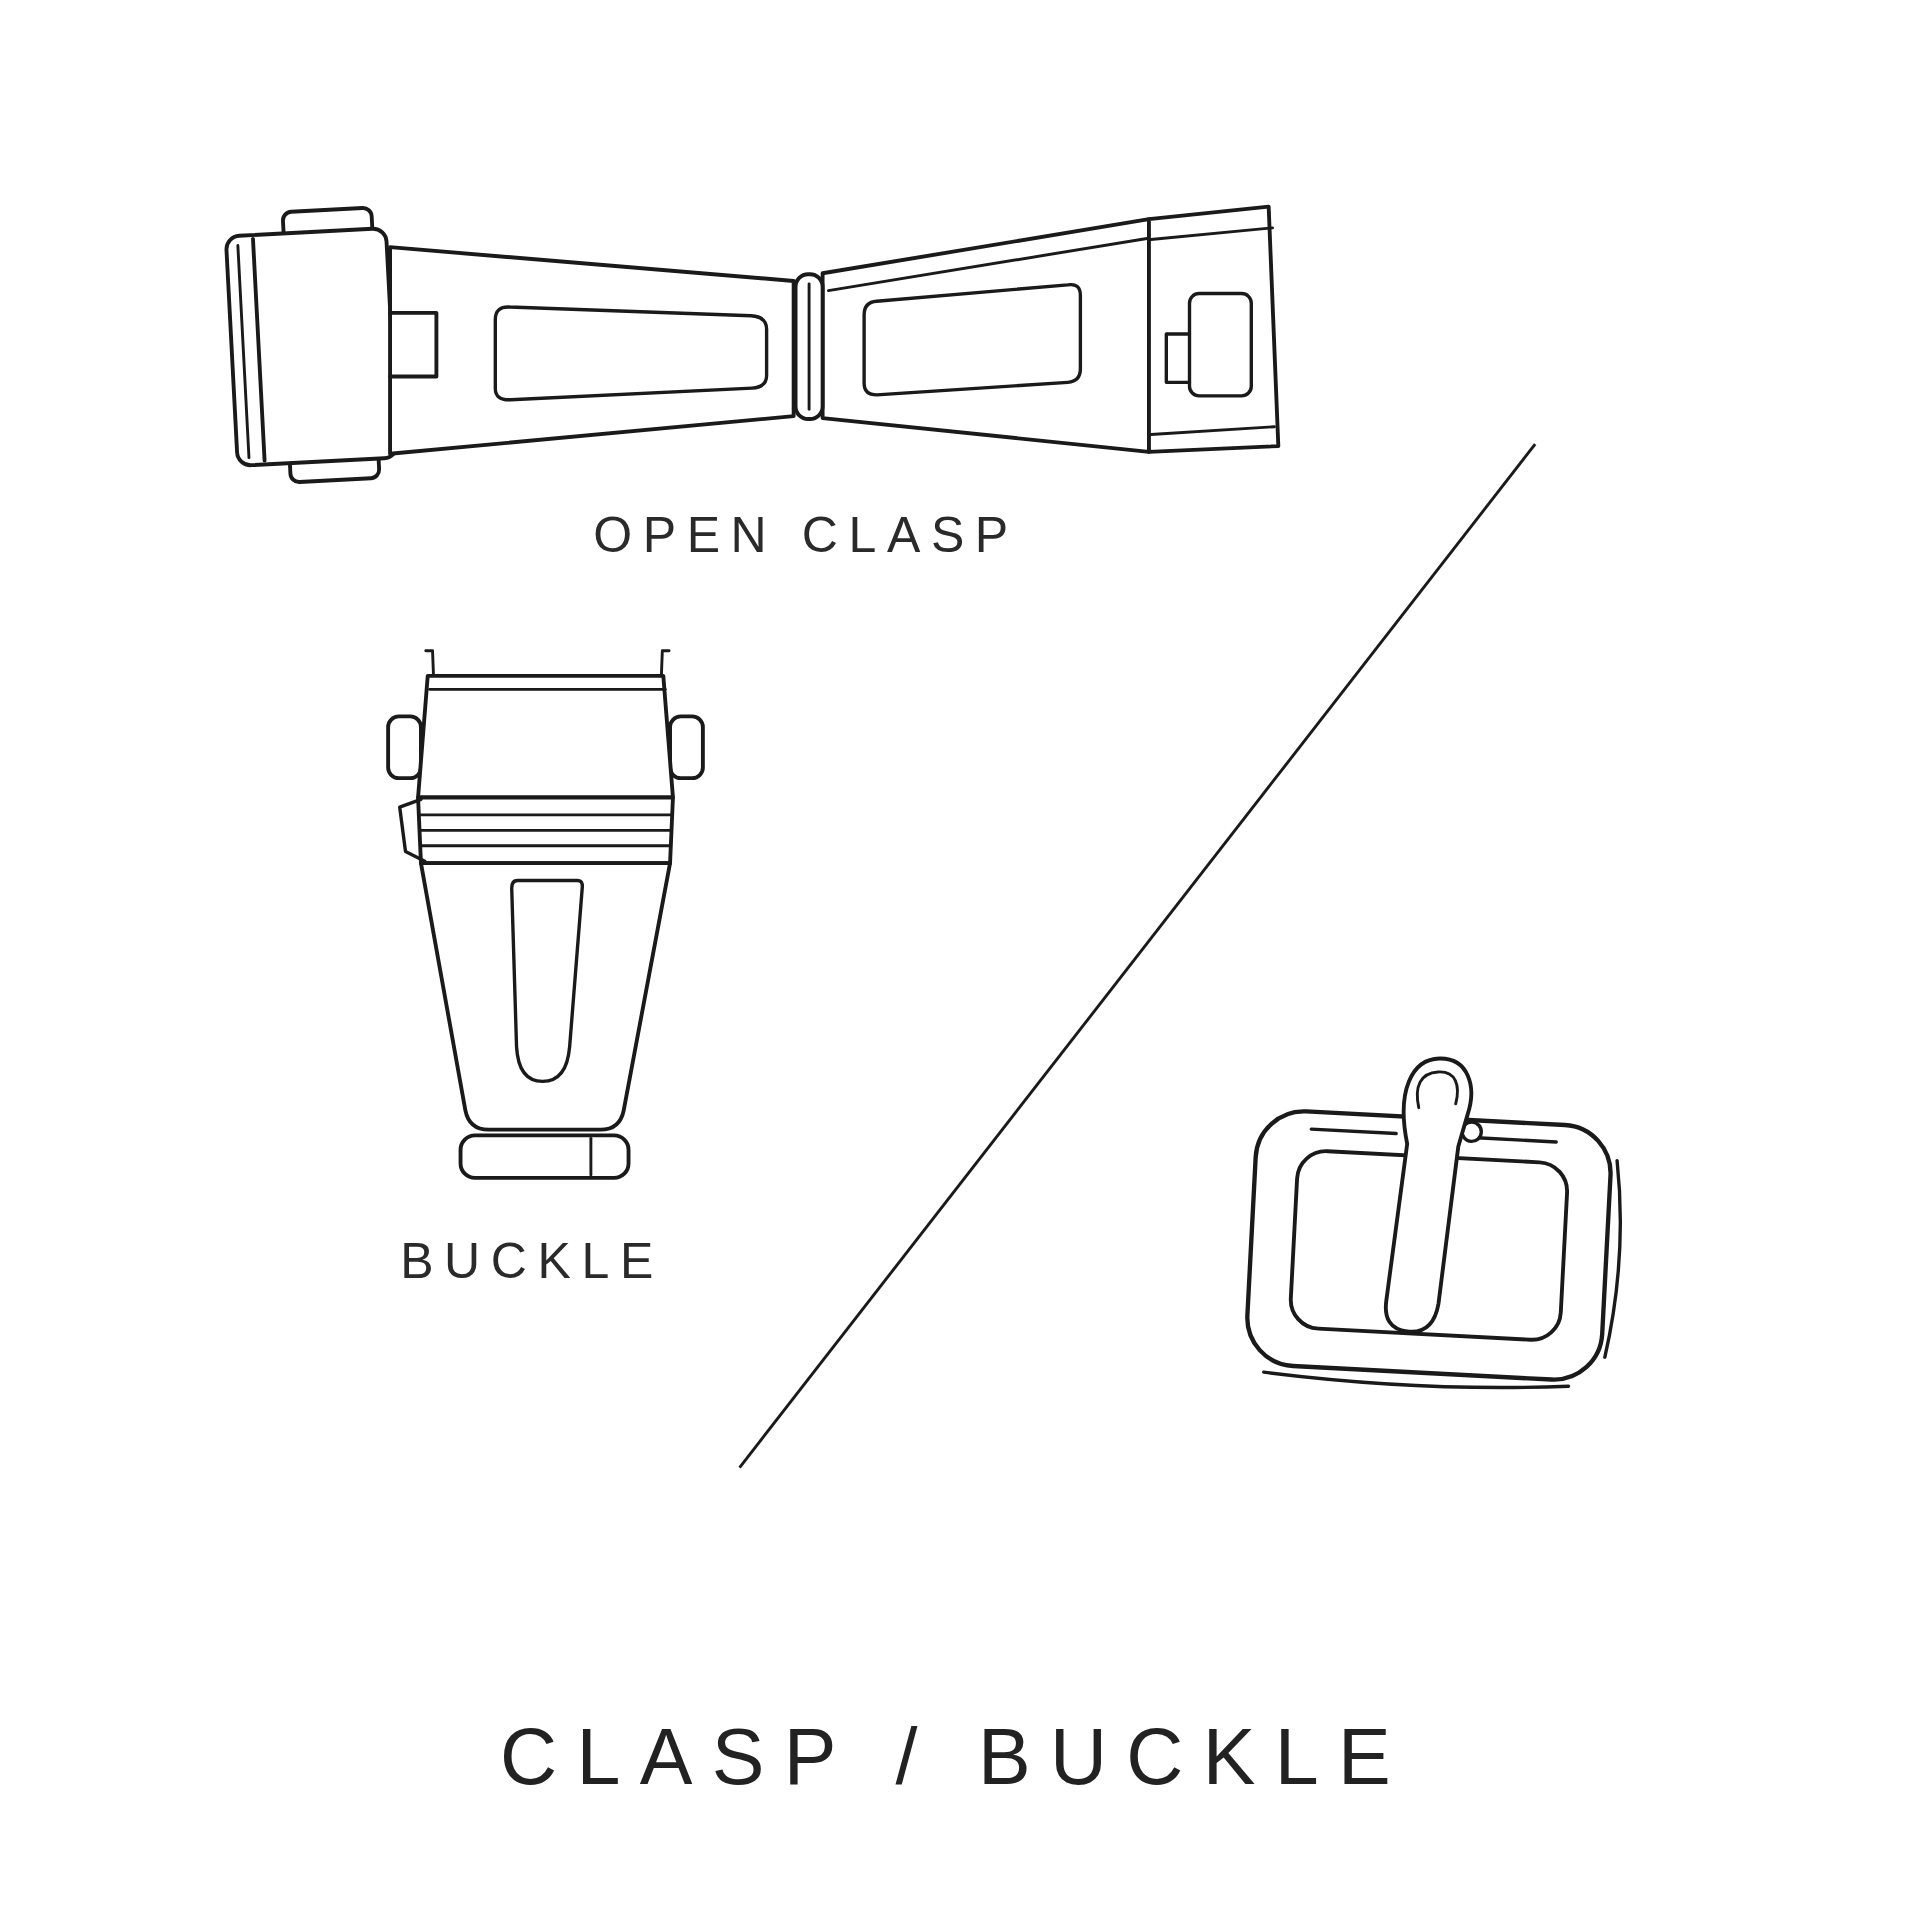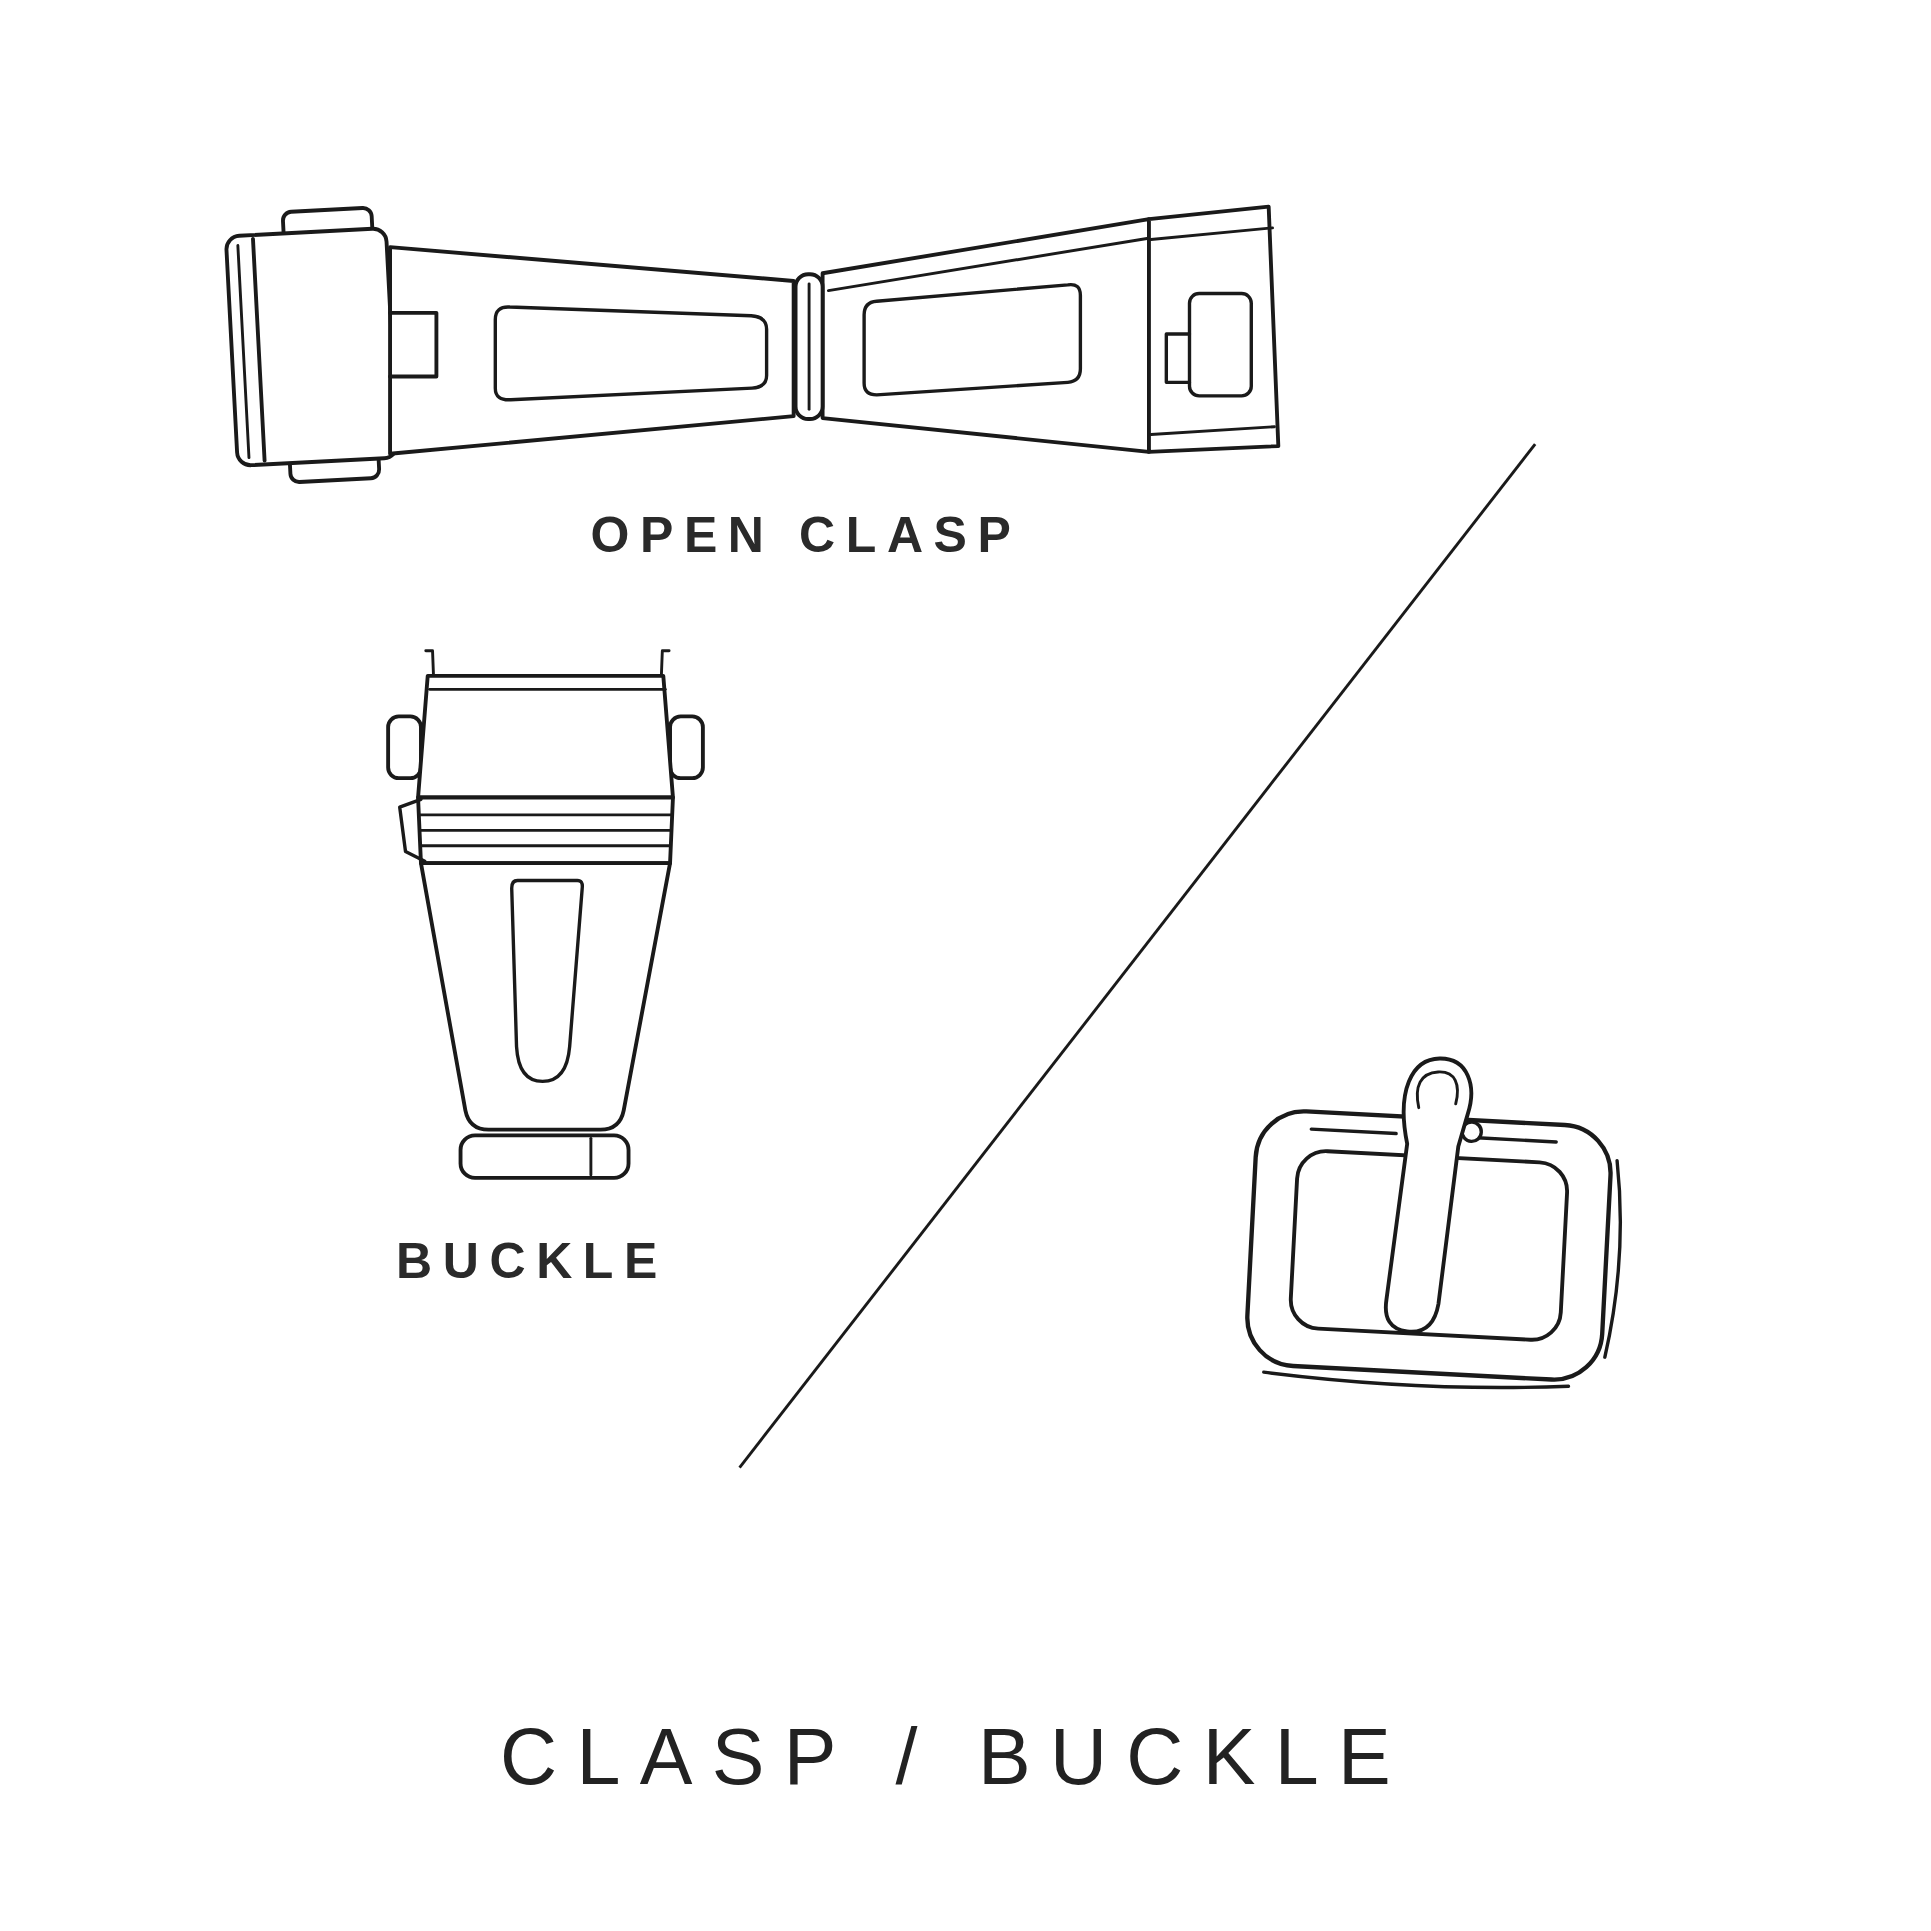--- a/index.html
+++ b/index.html
@@ -12,21 +12,21 @@
     overflow: hidden;
   }
   .art {
     position: absolute;
     left: 0; top: 0;
   }
   .caption {
     position: absolute;
     text-align: center;
     font-size: 50px;
-    font-weight: 700;
+    font-weight: 400;
     letter-spacing: 10.6px;
     color: #2a2a2a;
     white-space: nowrap;
   }
   .caption-open   { left: 420px;  top: 506px;  width: 772px; }
   .caption-closed { left: 146px;  top: 1232px; width: 772px; }
   .page-title {
     position: absolute;
     left: 0; top: 1711px;
     width: 1910px;

